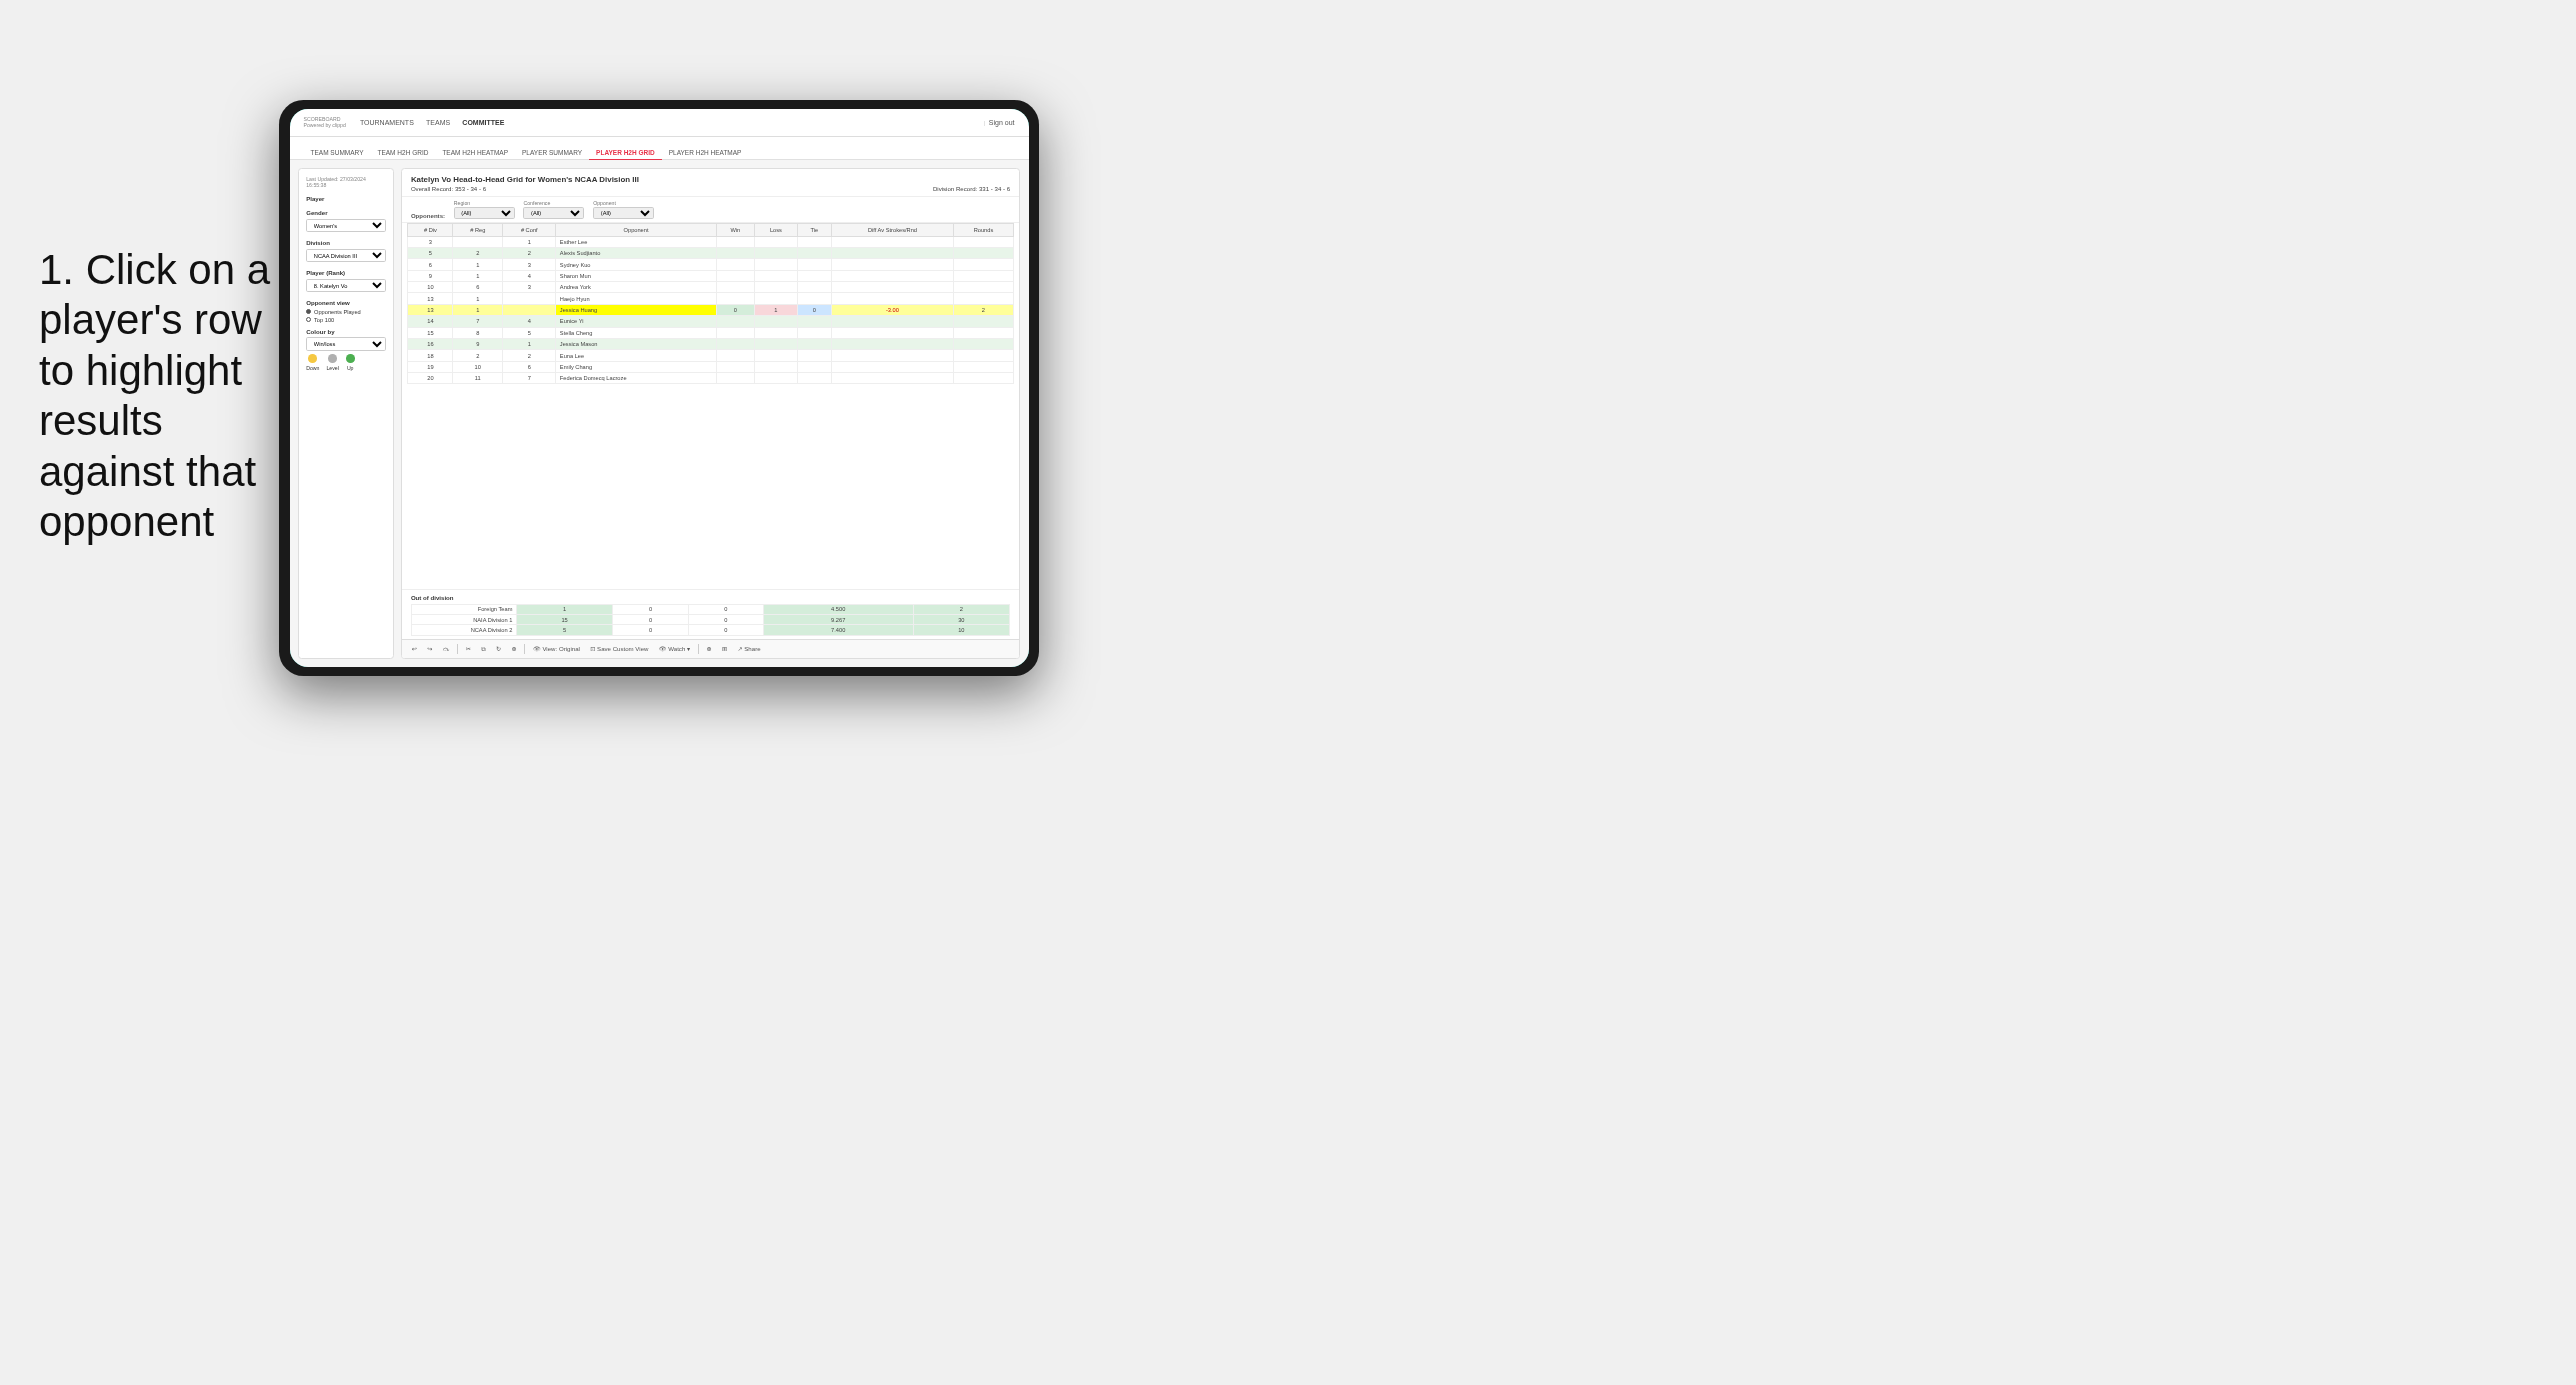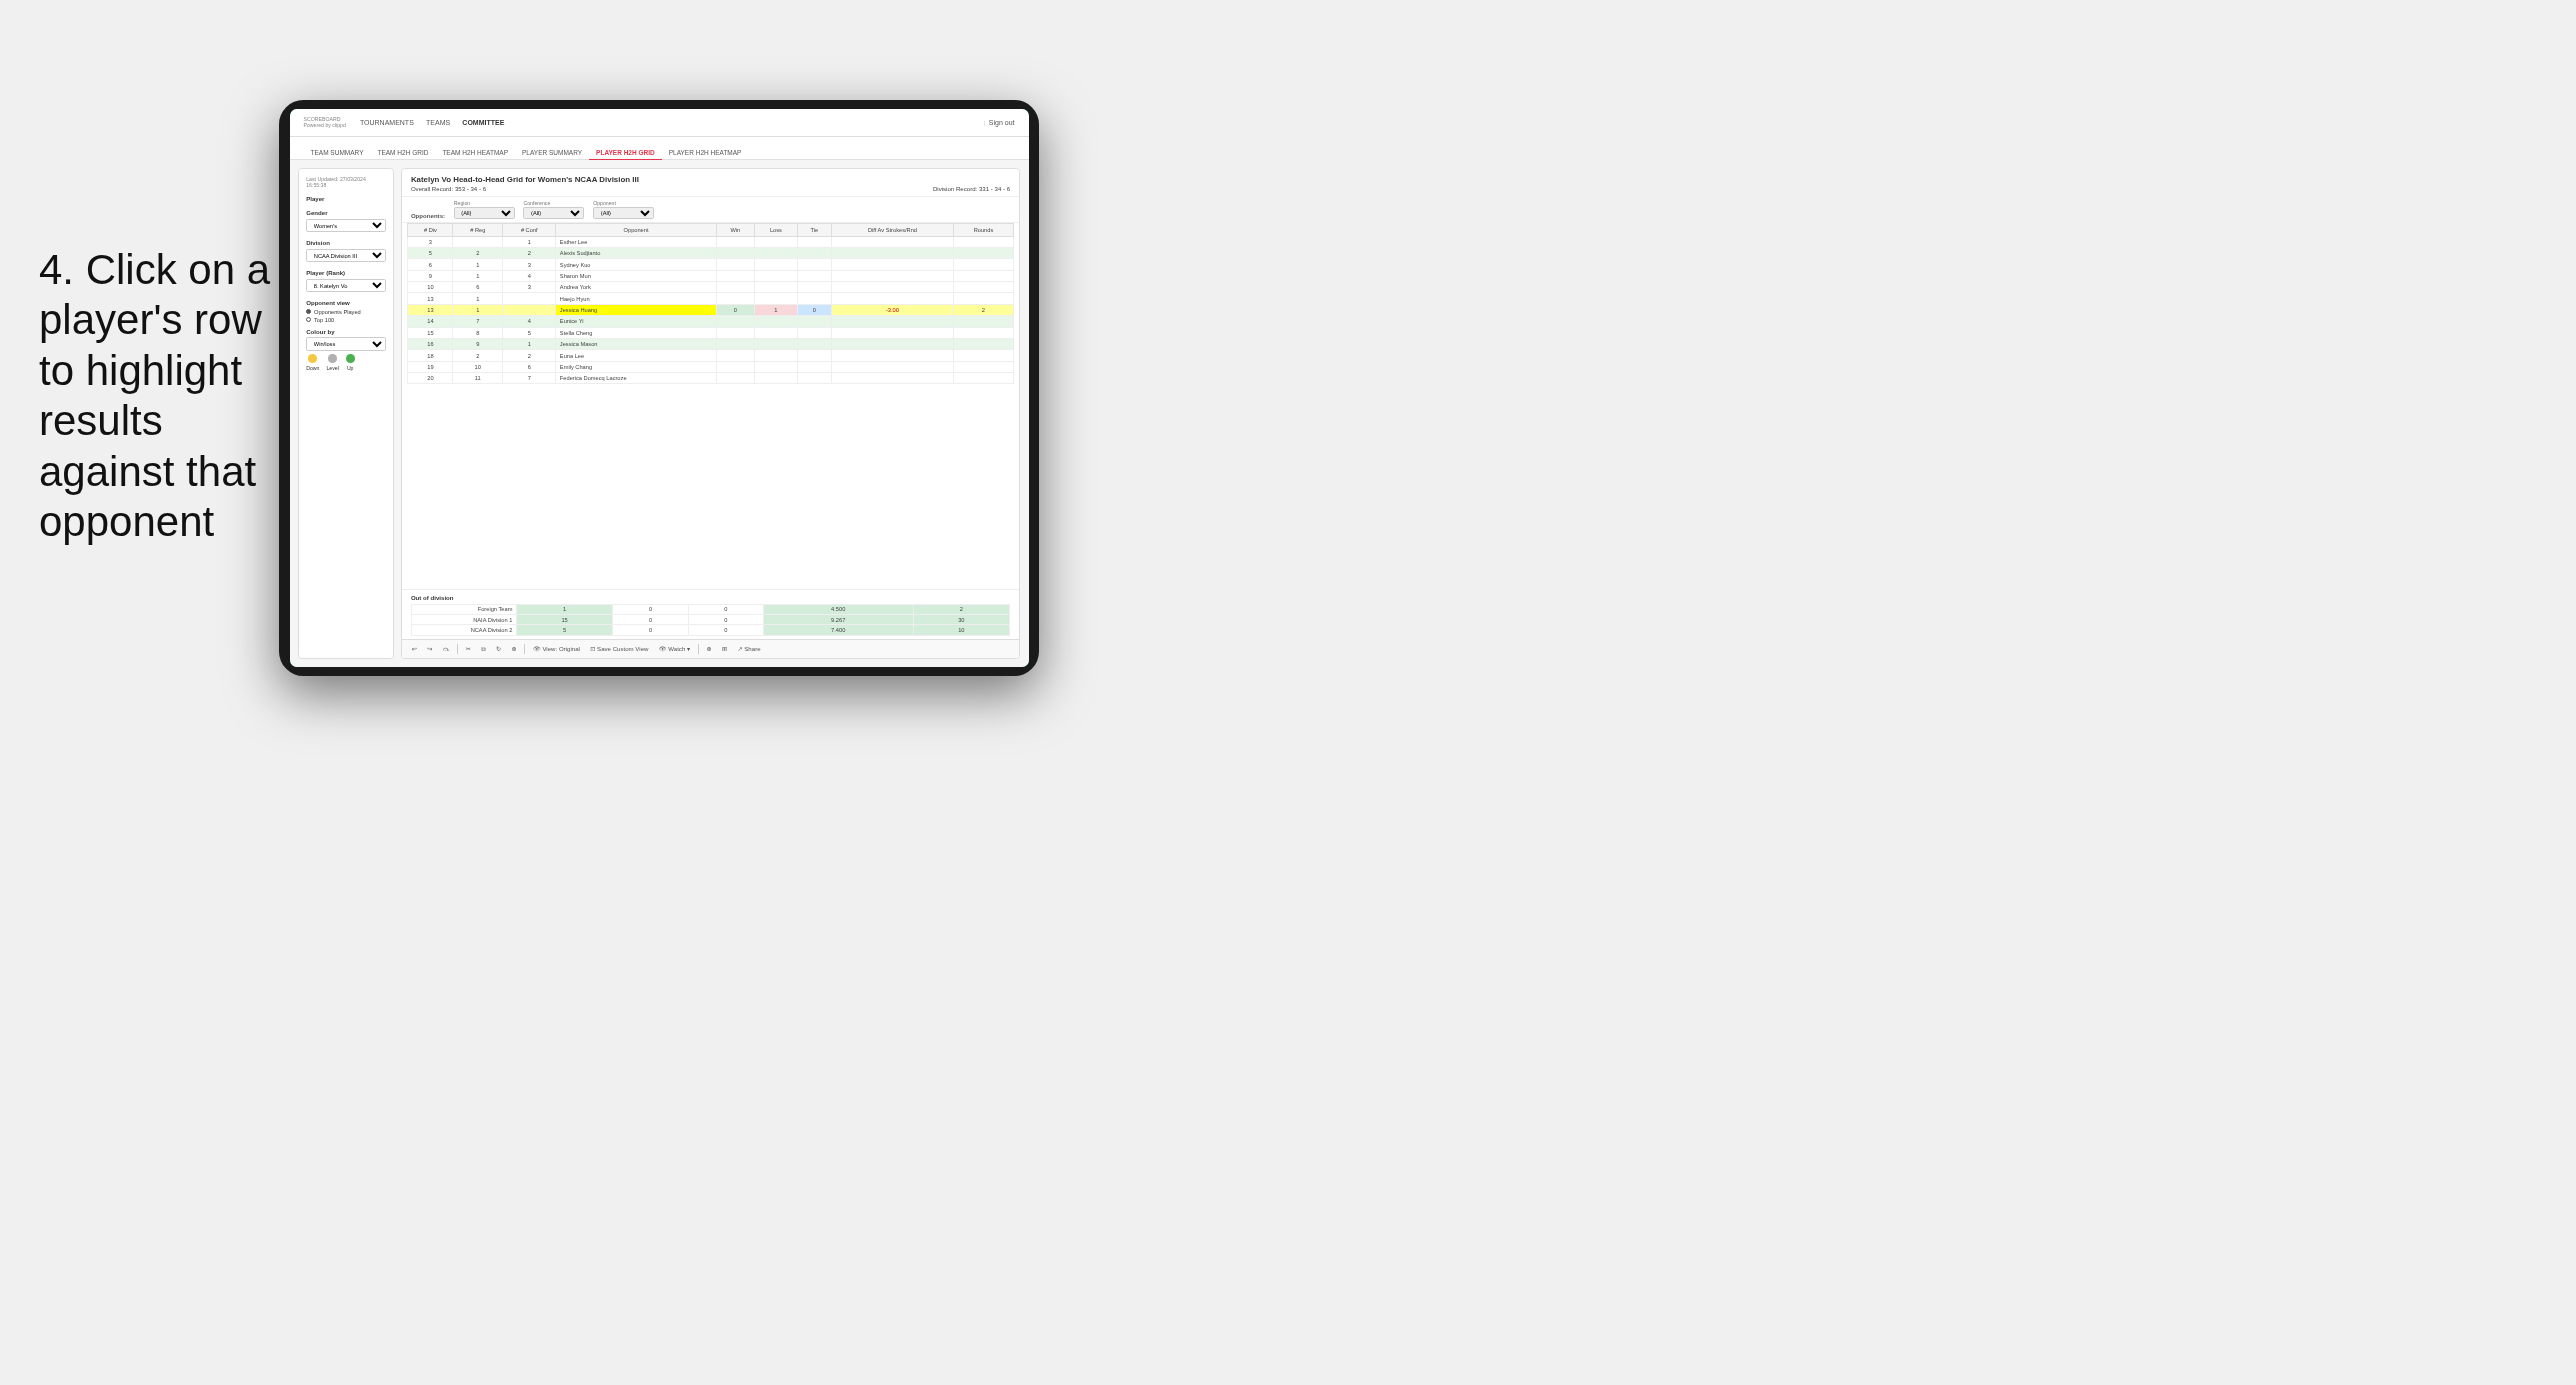--- a/index.html
+++ b/index.html
@@ -24,21 +24,21 @@
       box-shadow: 0 17.5px 52px rgba(0,0,0,0.5);
     }
 
     .tablet-screen {
       position: absolute;
       left: 10.5px;
       top: 8.7px;
       right: 10.5px;
       bottom: 8.7px;
       background: #14b8a6;
-      border-radius: 7px;
+      border-radius: 18px;
       overflow: hidden;
       display: flex;
       flex-direction: column;
     }
 
     
     .nav-bar {
       display: flex;
       align-items: center;
       padding: 0 14px;
@@ -397,21 +397,21 @@
 
     .arrow-svg {
       width: 100%;
       height: 100%;
     }
   </style>
 </head>
 <body>
 
 <div class="annotation">
-  <span>4. Click on a player's row to highlight results against that opponent</span>
+  <span>1. Click on a player's row to highlight results against that opponent</span>
 </div>
 
 <div class="arrow-container">
   <svg class="arrow-svg" viewBox="0 0 320 80" xmlns="http://www.w3.org/2000/svg">
     <defs>
       <marker id="arrowhead" markerWidth="8" markerHeight="6" refX="8" refY="3" orient="auto">
         <polygon points="0 0, 8 3, 0 6" fill="#e8344a"></polygon>
       </marker>
     </defs>
     <path d="M 10 20 Q 160 10 300 55" stroke="#e8344a" stroke-width="3" fill="none" marker-end="url(#arrowhead)"></path>

